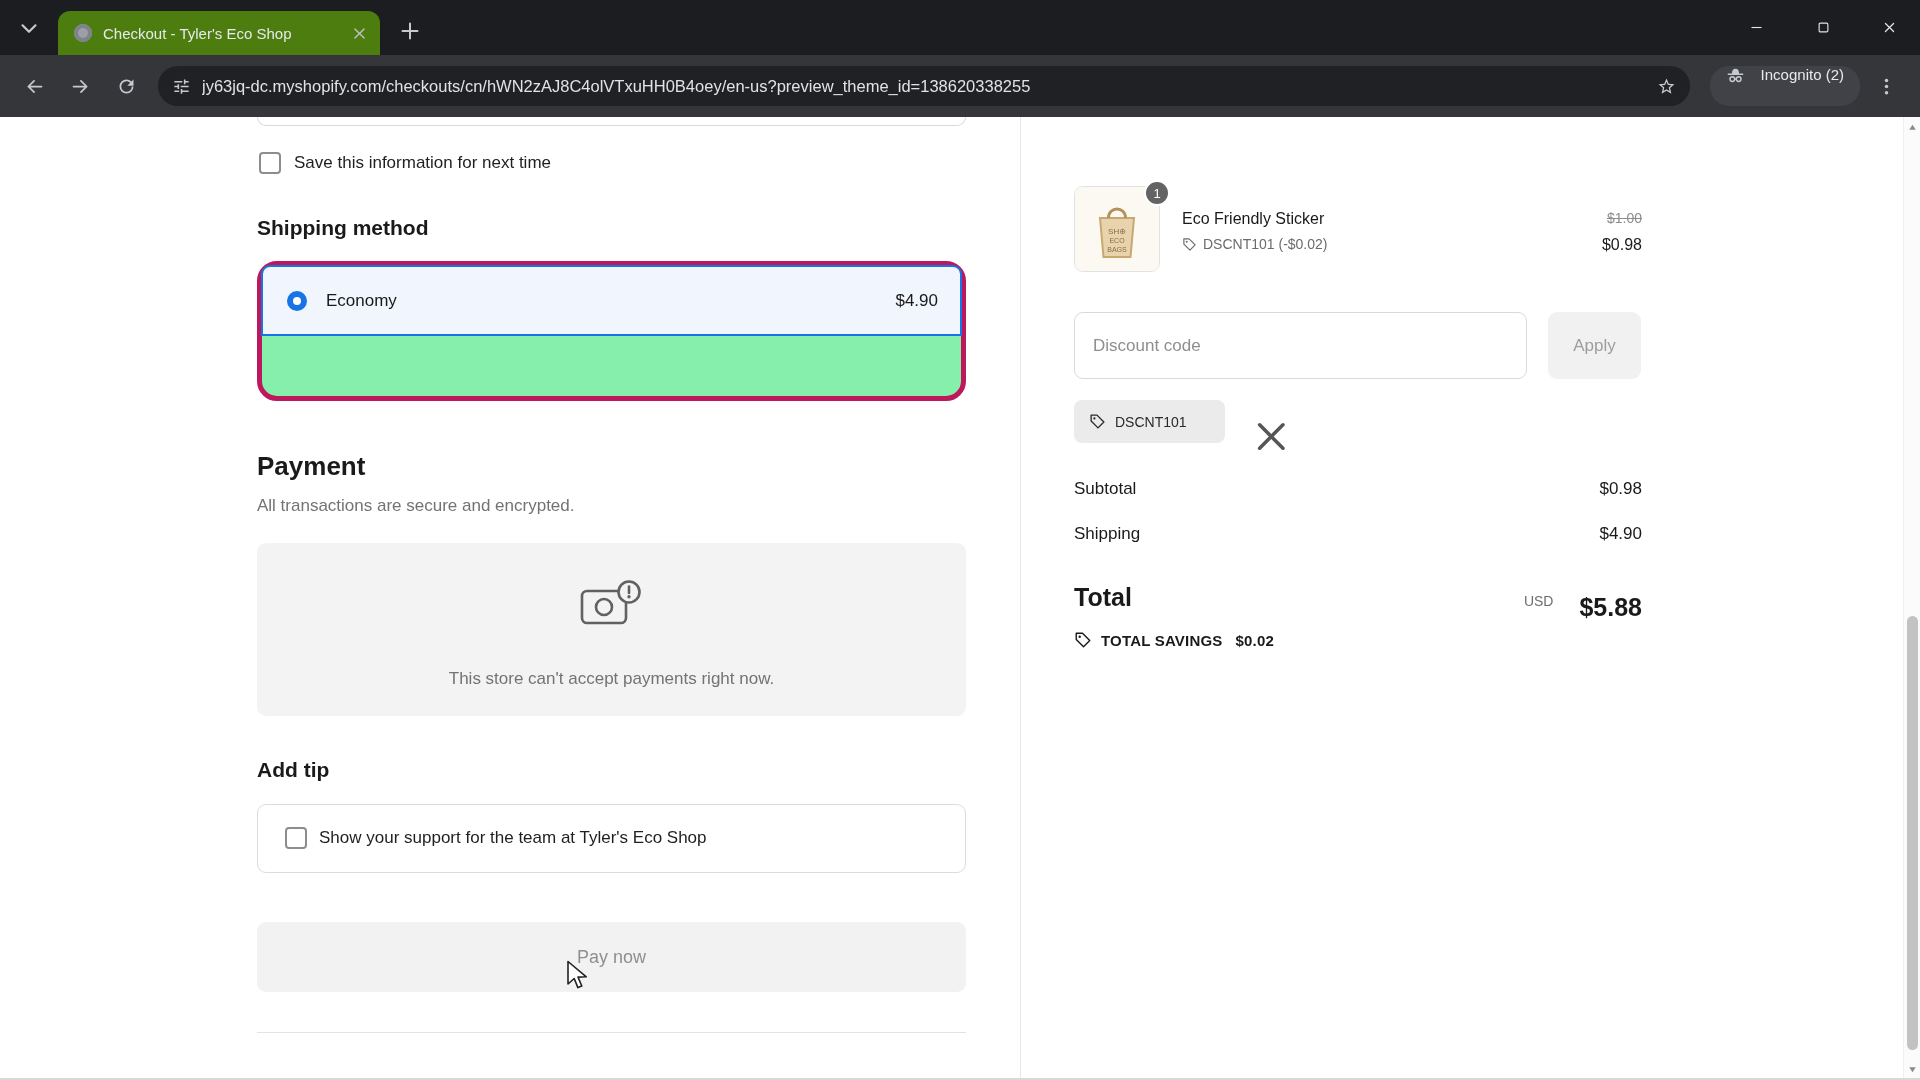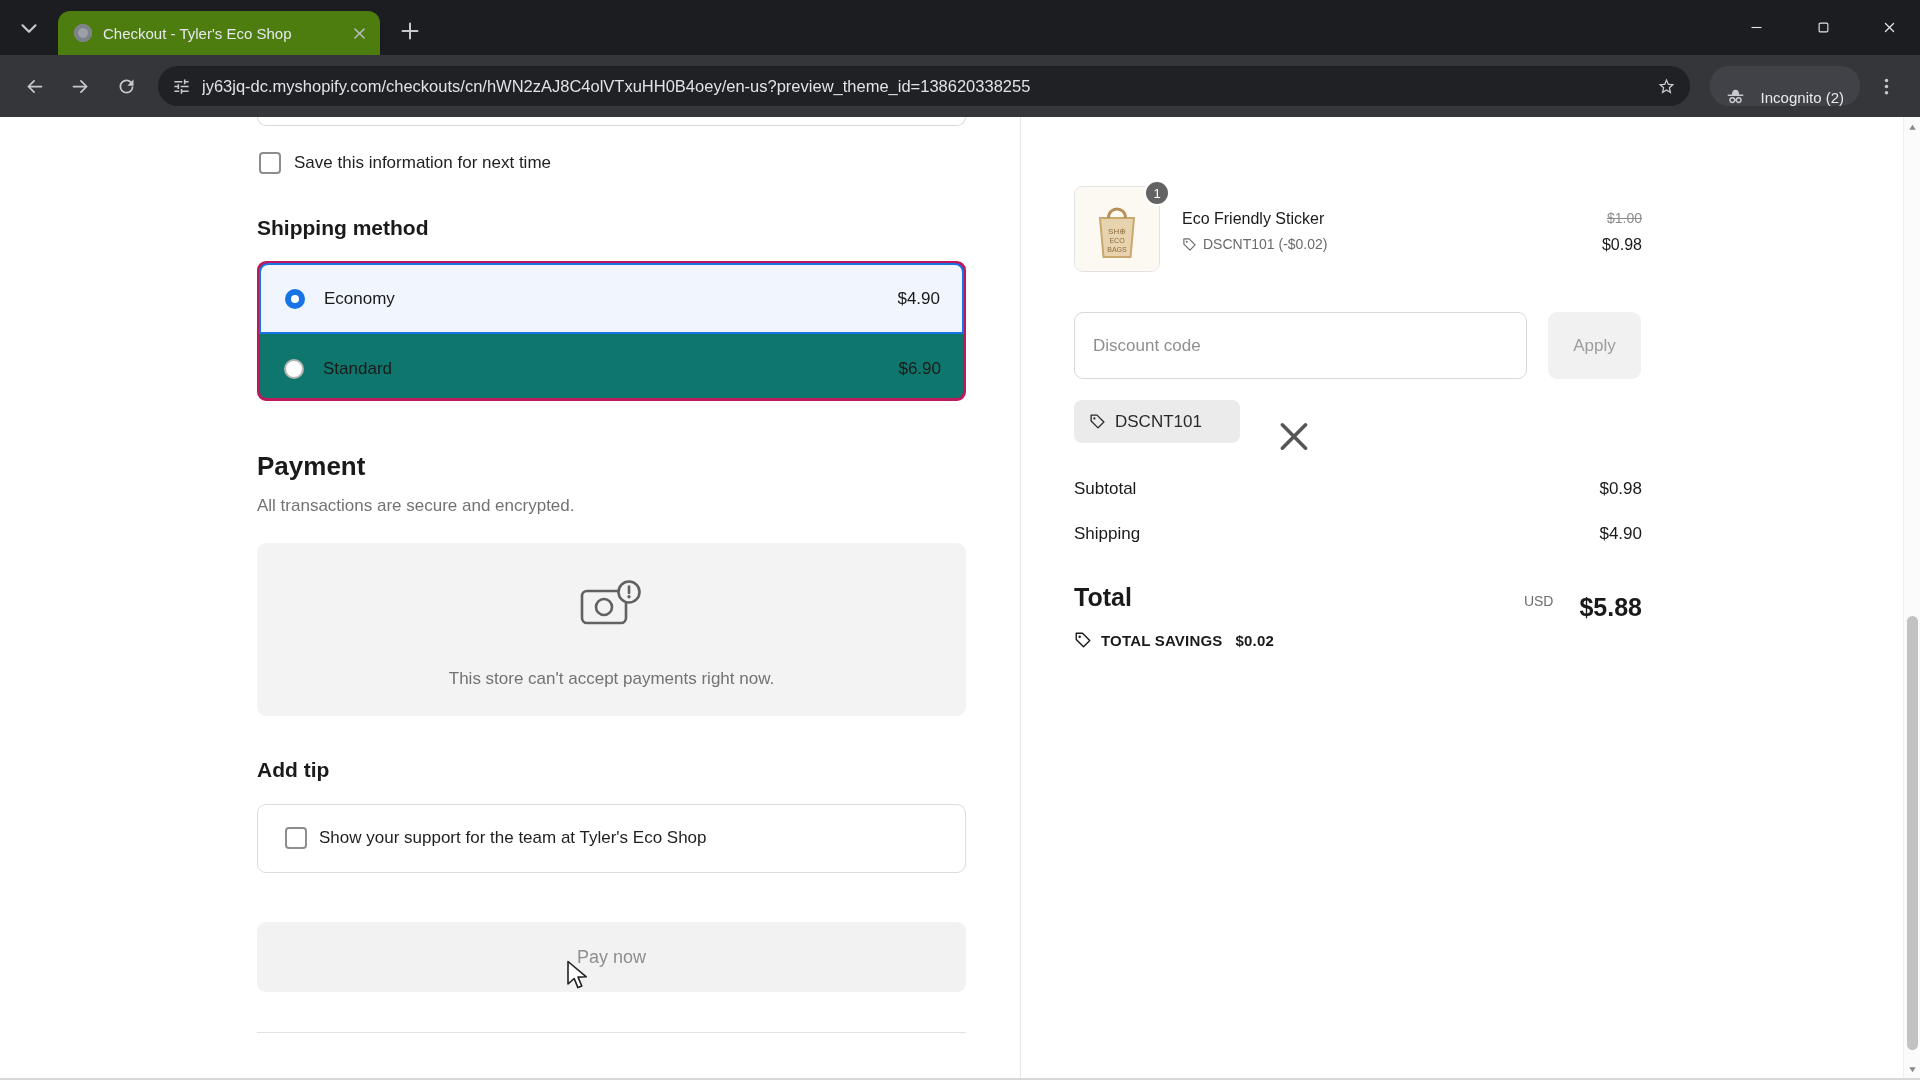--- a/index.html
+++ b/index.html
@@ -23,40 +23,40 @@
 
   .toolbar { position:absolute; top:55px; left:0; right:0; height:62px; background:#35363a;
              display:flex; align-items:center; padding:0 14px; gap:6px; }
   .tb-btn { width:40px; height:40px; display:flex; align-items:center; justify-content:center; color:#c6c9ce; flex:0 0 auto; border-radius:50%; }
   .tb-btn svg { width:21px; height:21px; }
   .urlbar { flex:1; height:40px; margin:0 6px; background:#202124; border-radius:20px;
             display:flex; align-items:center; padding:0 14px; gap:11px; min-width:0; }
   .tb-ico { width:19px; height:19px; display:inline-flex; color:#c6c9ce; flex:0 0 auto; }
   .url-text { flex:1; color:#e0e2e5; font-size:16.5px; white-space:nowrap; overflow:hidden; text-overflow:ellipsis; }
   .incog { height:40px; margin-left:8px; background:#404247; border-radius:19px; display:flex;
-           align-items:flex-end; gap:16px; padding:0 16px; color:#e7e9ec; font-size:15px; flex:0 0 auto; }
+           align-items:flex-start; gap:16px; padding:0 16px; color:#e7e9ec; font-size:15px; flex:0 0 auto; }
   svg { display:block; }
   .ico-svg { width:100%; height:100%; }
 
   
   .page { position:absolute; top:117px; left:0; width:1920px; height:963px; background:#fff;padding-left:33px; }
   .page * { position:absolute; }
 
   .partial-field { left:257px; top:0; width:709px; height:9px; border:1px solid #d9d9d9; border-top:none;
                    border-radius:0 0 9px 9px; }
 
   .checkbox { width:22px; height:22px; border:2px solid #8d8d8d; border-radius:4px; background:#fff; }
   .lbl { font-size:17px; color:#1f1f1f; line-height:22px; white-space:nowrap; }
 
   .save-check { left:259px; top:35px; }
   .save-lbl { left:294px; top:35px; }
 
   .h-shipping { left:257px; top:98px; font-size:21px; font-weight:700; color:#1a1a1a; line-height:26px; }
 
-  .option-box { left:257px; top:144px; width:709px; height:140px; border:3px solid #be185d; border-radius:9px; background:#0f766e; }
+  .option-box { left:257px; top:144px; width:709px; height:140px; border:5px solid #be185d; border-radius:20px; background:#86efac; }
   .option-box .row { left:0; right:0; height:70px; display:flex; align-items:center; padding:0 22px 0 24px; gap:19px; }
   .row.selected { top:-1px; left:-1px; right:-1px; height:71px; border:2px solid var(--accent,#1773e6);
                   border-radius:9px 9px 0 0; background:#f0f5fe; }
   .row.second { top:70px; }
   .radio { position:static; width:20px; height:20px; border-radius:50%; flex:0 0 auto; }
   .radio.on { background:var(--accent,#1773e6); position:relative; }
   .radio.on::after { content:""; position:absolute; left:6px; top:6px; width:8px; height:8px; border-radius:50%; background:#fff; }
   .radio.off { border:2px solid #b3b3b3; background:#fff; }
   .opt-label { position:static; font-size:17px; color:#1a1a1a; }
   .opt-price { position:static; margin-left:auto; font-size:17px; color:#1a1a1a; }
@@ -92,21 +92,21 @@
   .item-price { top:119px; right:278px; font-size:16px; color:#1a1a1a; }
 
   .discount-input { left:1074px; top:195px; width:453px; height:67px; border:1px solid #d9d9d9; border-radius:9px;
                     background:#fff; padding:0 18px; font-size:17px; color:#1a1a1a; outline:none;
                     font-family:"Liberation Sans","DejaVu Sans",sans-serif; }
   .discount-input::placeholder { color:#8f8f8f; }
   .apply-btn { left:1548px; top:195px; width:93px; height:67px; background:#f1f1f1; border-radius:9px;
                display:flex; align-items:center; justify-content:center; font-size:17px; color:#9d9d9d; }
 
   .chip { left:1074px; top:283px; height:43px; background:#ebebeb; border-radius:8px; display:inline-flex;
-          align-items:center; gap:9px; padding:0 15px; font-size:17px; color:#2a2a2a; }
+          align-items:center; gap:9px; padding:0 15px; font-size:14px; color:#2a2a2a; }
   .chip .tag-ico { position:static; width:17px; height:17px; color:#2a2a2a; }
   .chip span { position:static; }
   .chip-x { position:static; width:14px; height:14px; color:#565656; }
 
   .sum-row { left:1074px; width:568px; height:22px; display:flex; justify-content:space-between; align-items:center;
              font-size:17px; color:#1a1a1a; }
   .sum-row span { position:static; }
   .r-subtotal { top:361px; } .r-shipping { top:406px; }
 
   .total-row { left:1074px; top:466px; width:568px; height:32px; display:flex; justify-content:space-between; align-items:baseline; }
@@ -282,25 +282,20 @@
     <span class="lbl save-lbl">Save this information for next time</span>
 
     <div class="h-shipping">Shipping method</div>
 
     <div class="option-box">
       <div class="row selected">
         <span class="radio on"></span>
         <span class="opt-label">Economy</span>
         <span class="opt-price">$4.90</span>
       </div>
-      <div class="row second">
-        <span class="radio off"></span>
-        <span class="opt-label">Standard</span>
-        <span class="opt-price">$6.90</span>
-      </div>
     </div>
 
     <div class="h-payment">Payment</div>
     <div class="payment-sub">All transactions are secure and encrypted.</div>
 
     <div class="payment-box">
       <svg class="pay-icon" width="66" height="50" viewBox="0 0 66 50">
         <rect x="3" y="12" width="44" height="32" rx="5" fill="none" stroke="#616161" stroke-width="2.6"></rect>
         <circle cx="25" cy="28" r="8" fill="none" stroke="#616161" stroke-width="2.6"></circle>
         <circle cx="50" cy="13" r="10.5" fill="#f3f3f3" stroke="#616161" stroke-width="2.6"></circle>

